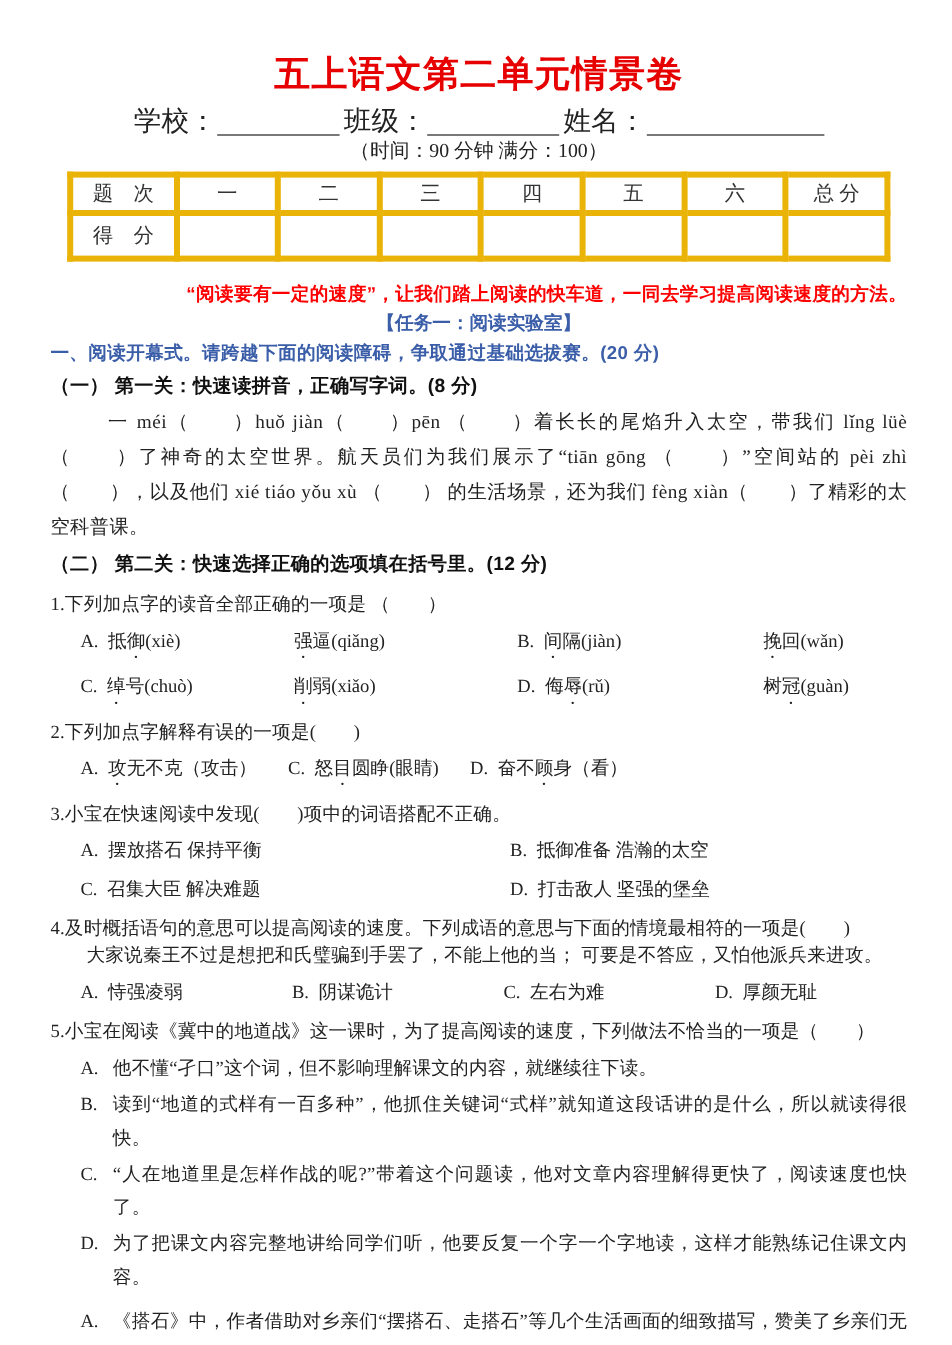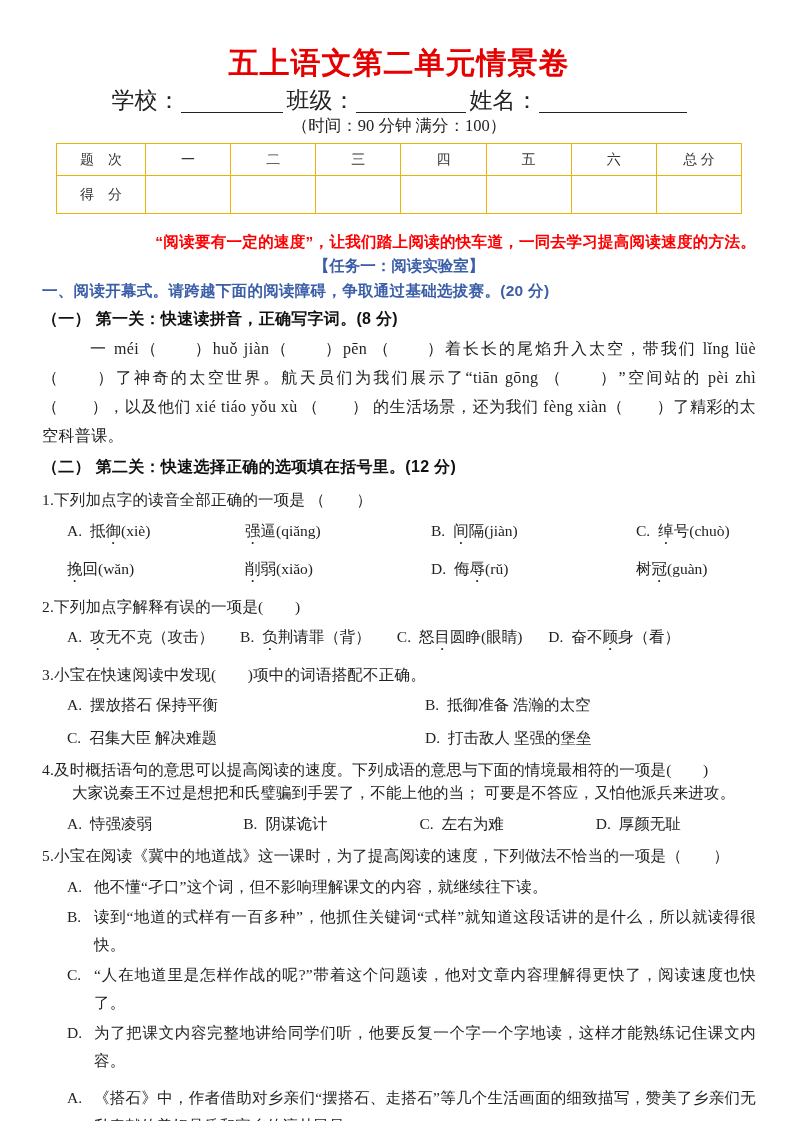--- a/index.html
+++ b/index.html
@@ -22,21 +22,21 @@
     font-size:23px; line-height:24px;
   }
   .info-item { display:flex; align-items:flex-end; margin:0 2px; }
   .blank { display:inline-block; border-bottom:1.5px solid #222; height:20px; }
   .blank.w1 { width:102px; } .blank.w2 { width:110px; } .blank.w3 { width:148px; }
 
   .meta-line { text-align:center; font-size:16.5px; line-height:24px; margin-top:1px; }
 
   table.score { border-collapse:collapse; width:686px; margin:5px auto 0 auto; table-layout:fixed; }
   table.score td {
-    border:1px solid #eab308; text-align:center; font-size:14px; color:#333;
+    border:5px solid #eab308; text-align:center; font-size:17px; color:#333;
     height:32px; font-family:"Liberation Serif","DejaVu Serif",serif;
   }
   table.score tr.score-row td { height:38px; }
   table.score td.first { width:13%; }
 
   .red-intro {
     margin-top:17px; color:#fe0000; font-weight:bold; font-size:15.5px; line-height:22px;
     font-family:"Liberation Sans","DejaVu Sans",sans-serif; letter-spacing:0.3px;text-align:right;
   }
   .task-header {
@@ -138,33 +138,32 @@
   <p class="pinyin-para">一 méi（　　）huǒ jiàn（　　）pēn （　　）着长长的尾焰升入太空，带我们 lǐng lüè（　　）了神奇的太空世界。航天员们为我们展示了“tiān gōng （　　）”空间站的 pèi zhì（　　），以及他们 xié tiáo yǒu xù （　　） 的生活场景，还为我们 fèng xiàn（　　）了精彩的太空科普课。</p>
 
   <p class="part-title">（二） 第二关：快速选择正确的选项填在括号里。(12 分)</p>
 
   <div class="question">
     <div class="stem">1.下列加点字的读音全部正确的一项是 （　　）</div>
     <div class="opt-grid4">
       <span class="optcell"><span class="olabel">A.</span><span>抵<span class="em-dot">御</span>(xiè)</span></span>
       <span class="optcell"><span><span class="em-dot">强</span>逼(qiǎng)</span></span>
       <span class="optcell"><span class="olabel">B.</span><span><span class="em-dot">间</span>隔(jiàn)</span></span>
+      <span class="optcell"><span><span class="em-dot">挽</span>回(wǎn)</span></span>
       <span class="optcell"><span class="olabel">C.</span><span><span class="em-dot">绰</span>号(chuò)</span></span>
-      <span class="optcell"><span><span class="em-dot">挽</span>回(wǎn)</span></span>
       <span class="optcell"><span><span class="em-dot">削</span>弱(xiǎo)</span></span>
       <span class="optcell"><span class="olabel">D.</span><span>侮<span class="em-dot">辱</span>(rǔ)</span></span>
       <span class="optcell"><span>树<span class="em-dot">冠</span>(guàn)</span></span>
     </div>
   </div>
 
   <div class="question">
     <div class="stem">2.下列加点字解释有误的一项是(　　)</div>
     <div class="opt-row">
       <span class="optcell"><span class="olabel">A.</span><span><span class="em-dot">攻</span>无不克（攻击）</span></span>
-      <span class="optcell"><span class="olabel">B.</span><span><span class="em-dot">负</span>荆请罪（背）</span></span>
       <span class="optcell"><span class="olabel">C.</span><span>怒<span class="em-dot">目</span>圆睁(眼睛)</span></span>
       <span class="optcell"><span class="olabel">D.</span><span>奋不<span class="em-dot">顾</span>身（看）</span></span>
     </div>
   </div>
 
   <div class="question">
     <div class="stem">3.小宝在快速阅读中发现(　　)项中的词语搭配不正确。</div>
     <div class="opt-grid2">
       <span class="optcell"><span class="olabel">A.</span><span>摆放搭石  保持平衡</span></span>
       <span class="optcell"><span class="olabel">B.</span><span>抵御准备  浩瀚的太空</span></span>

